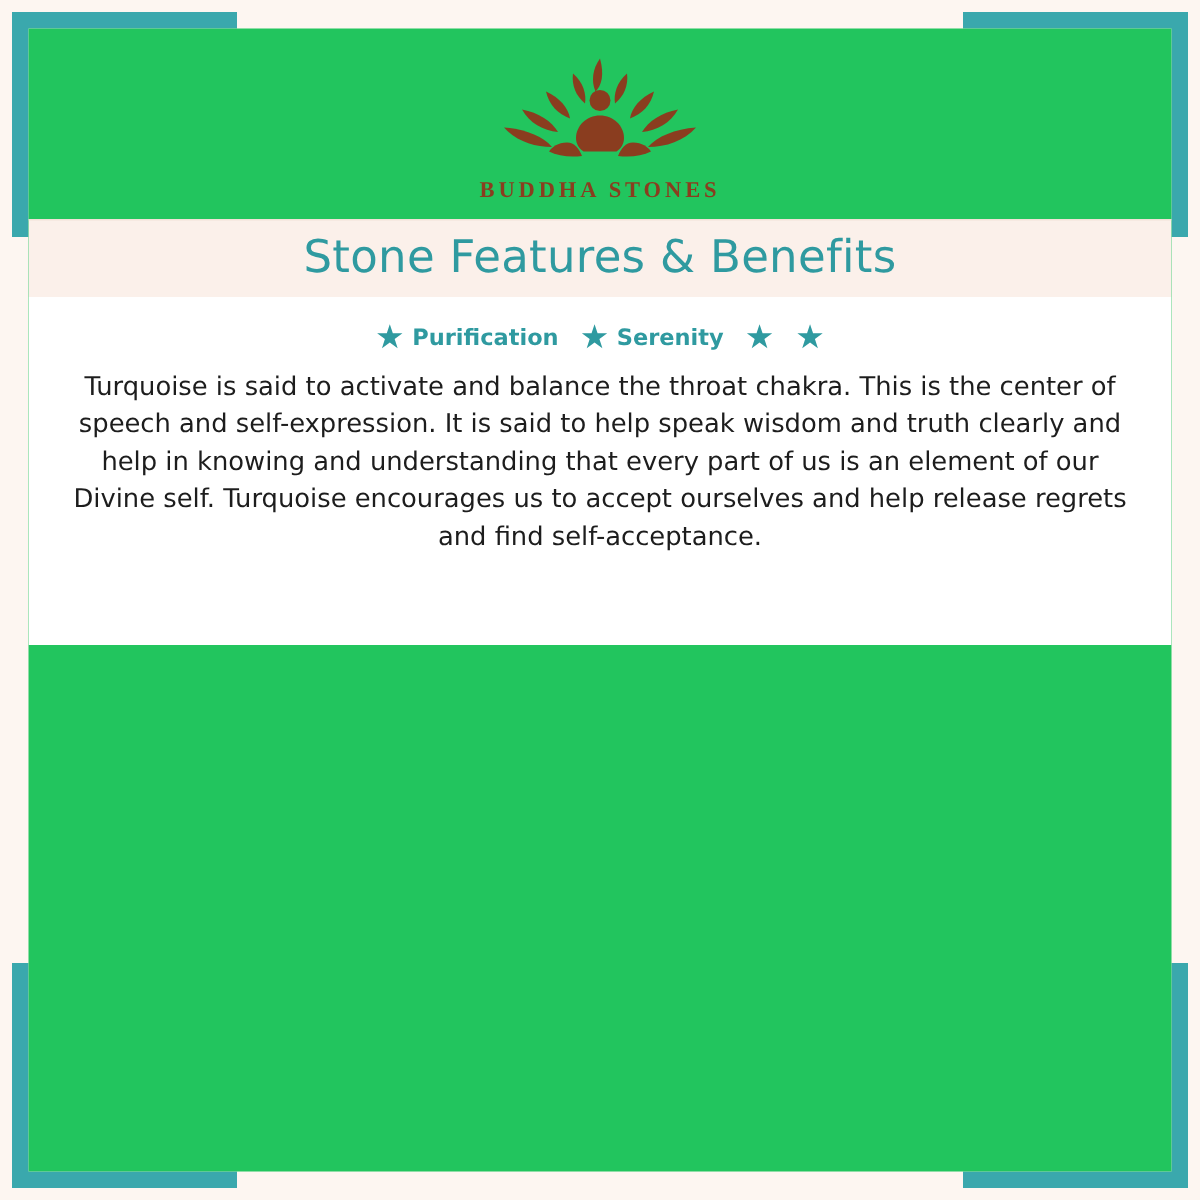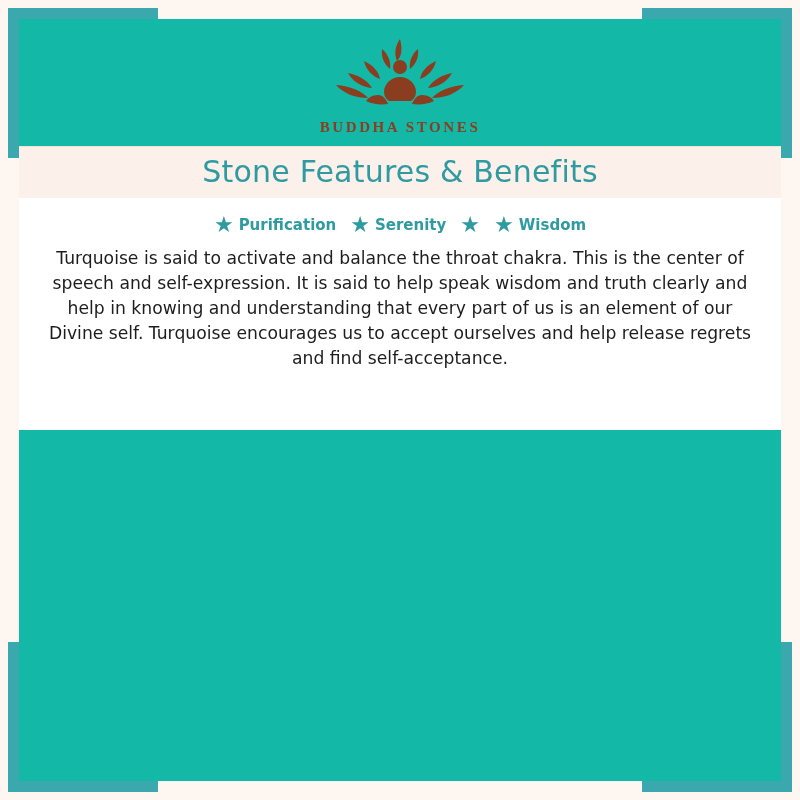--- a/index.html
+++ b/index.html
@@ -34,21 +34,21 @@
   .corner.tr { top: 8px; right: 8px; border-left: none; border-bottom: none; }
   .corner.bl { bottom: 8px; left: 8px; border-right: none; border-top: none; }
   .corner.br { bottom: 8px; right: 8px; border-left: none; border-top: none; }
 
   .inner {
     position: absolute;
     left: 19px;
     right: 19px;
     top: 19px;
     bottom: 19px;
-    background: #14b8a6;
+    background: #22c55e;
     overflow: hidden;
   }
 
   
   .brand {
     text-align: center;
     padding-top: 12px;
   }
   .brand-logo {
     display: block;
@@ -266,21 +266,20 @@
       </div>
       <div class="benefit">
         <span class="star">★</span>
         <span class="label">Serenity</span>
       </div>
       <div class="benefit">
         <span class="star">★</span>
       </div>
       <div class="benefit">
         <span class="star">★</span>
-        <span class="label">Wisdom</span>
       </div>
     </div>
 
     <div class="desc">Turquoise is said to activate and balance the throat chakra. This is the center of speech and self-expression. It is said to help speak wisdom and truth clearly and help in knowing and understanding that every part of us is an element of our Divine self. Turquoise encourages us to accept ourselves and help release regrets and find self-acceptance.</div>
 
     <div class="bottom-fill"></div>
   </div>
 </div>
 
 </body></html>

